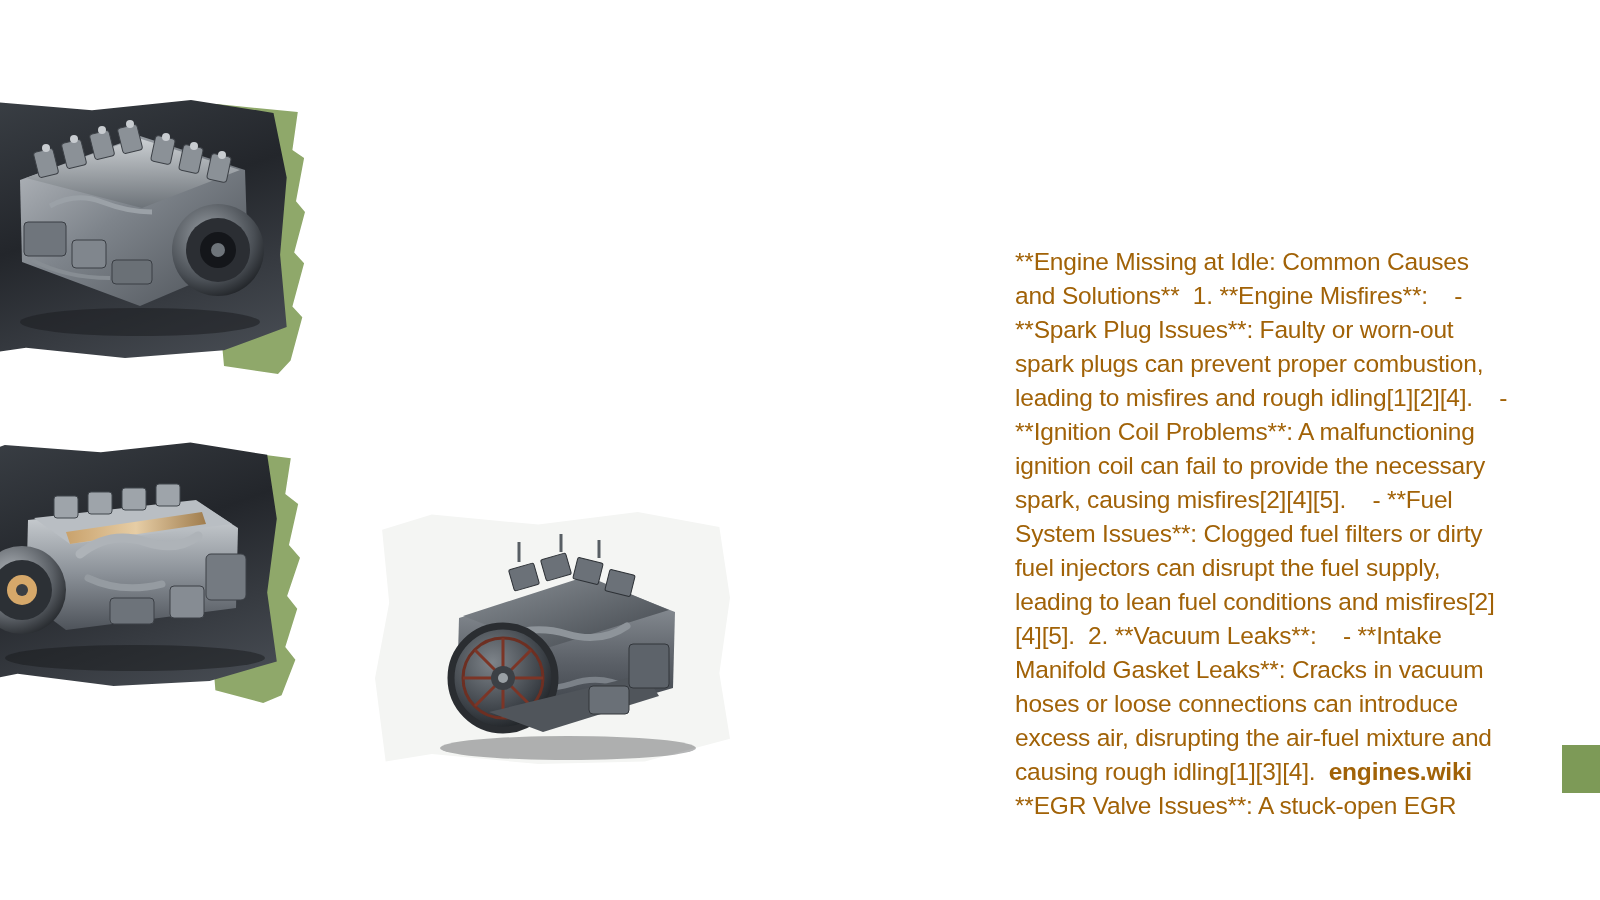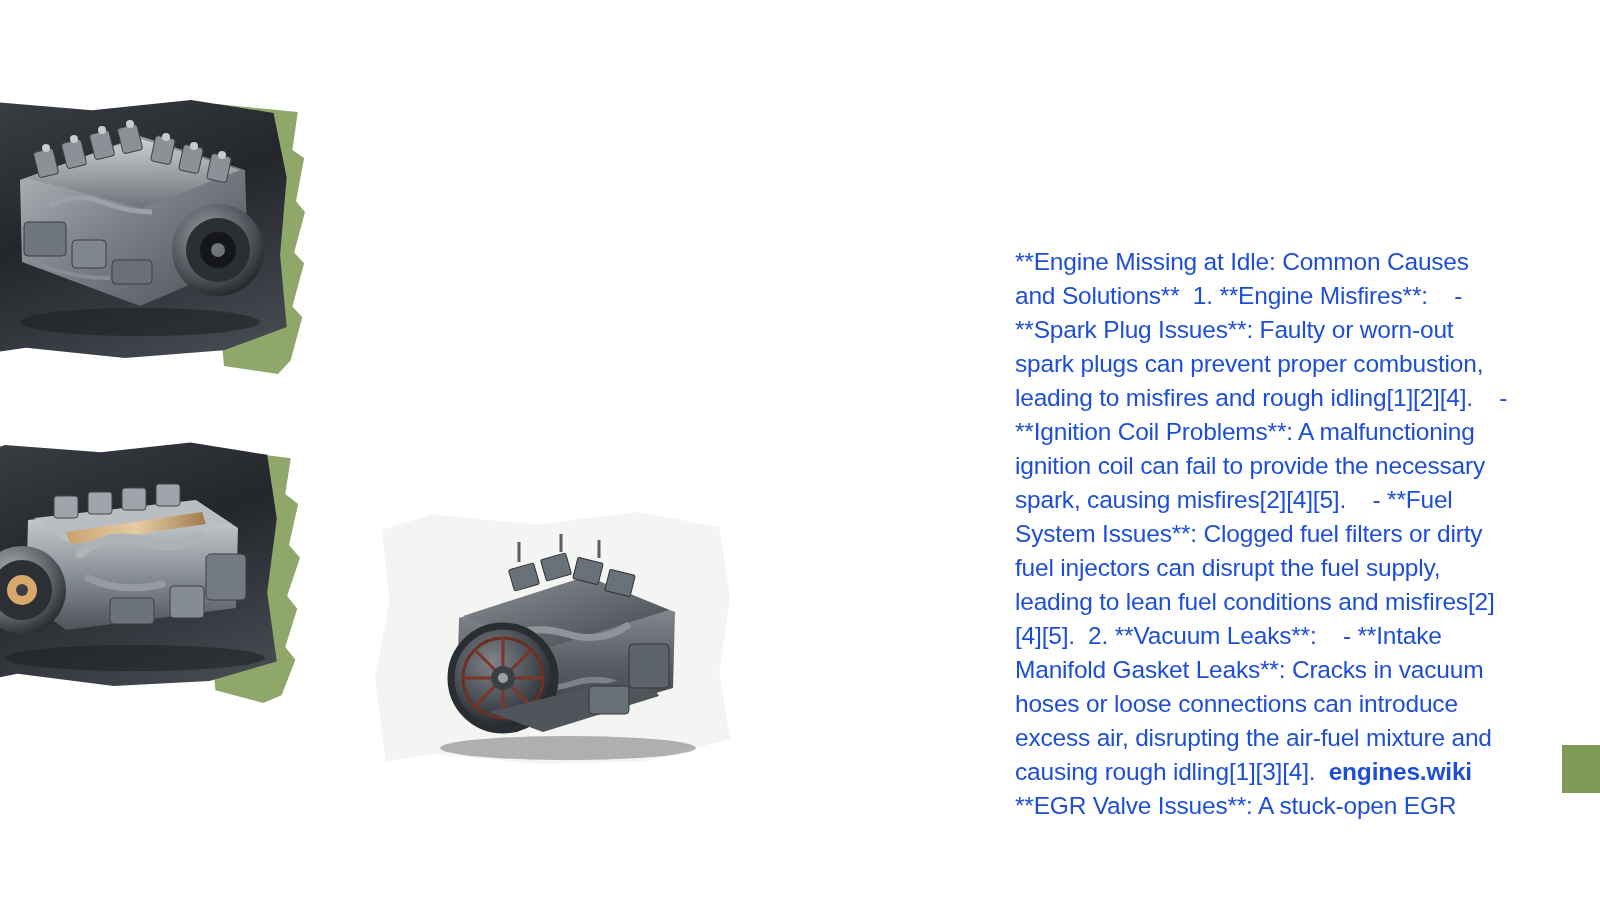--- a/index.html
+++ b/index.html
@@ -89,21 +89,21 @@
     width: 510px;
     height: 900px;
   }
   .article {
     position: absolute;
     top: 245px;
     left: 0;
     width: 500px;
     font-size: 24.5px;
     line-height: 34px;
-    color: #1d4ed8;
+    color: #a16207;
     letter-spacing: -0.2px;
     white-space: pre-wrap;
     word-wrap: break-word;
   }
   .article .brand {
     font-weight: bold;
     white-space: nowrap;
   }
 
   

